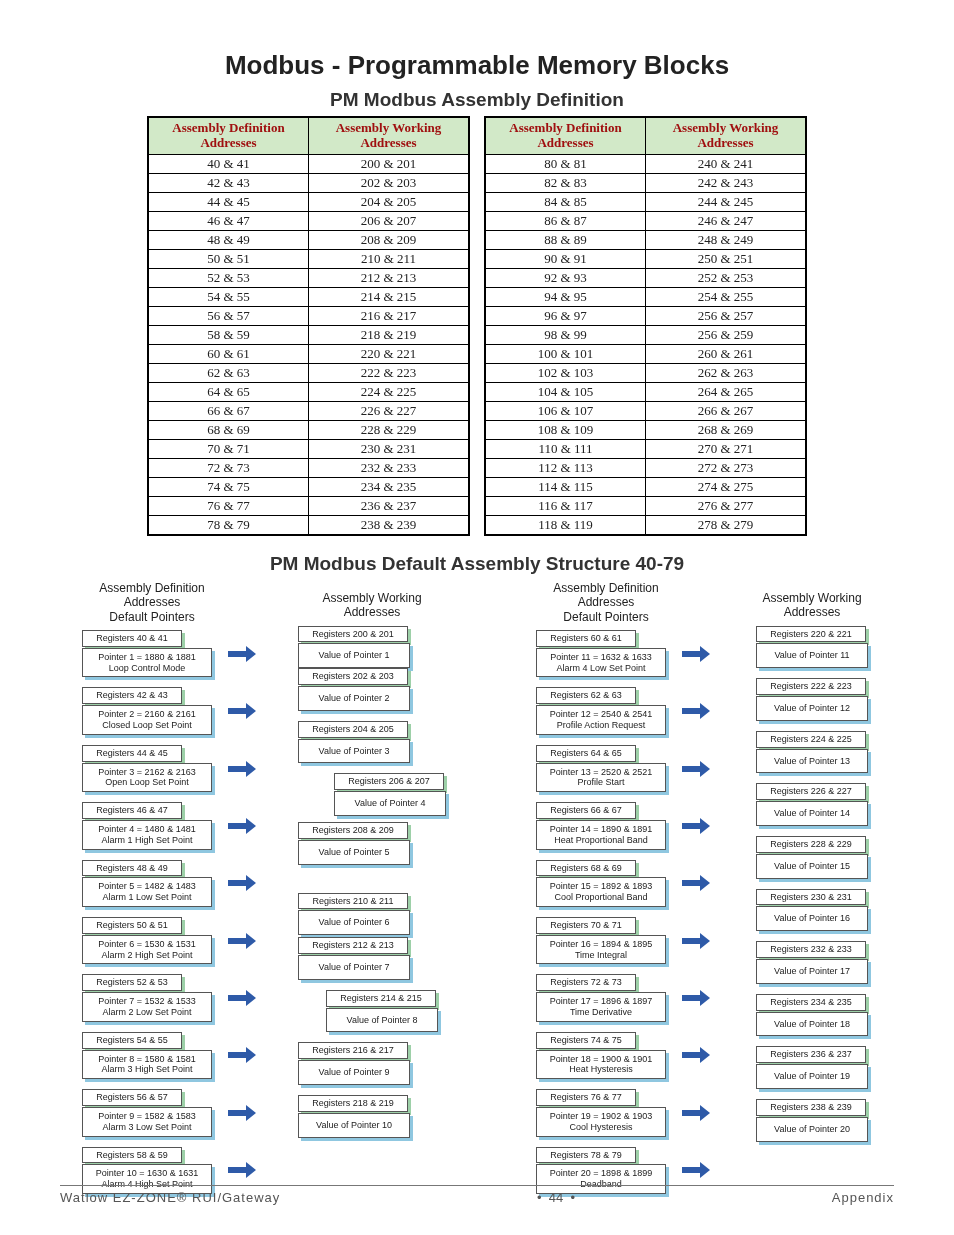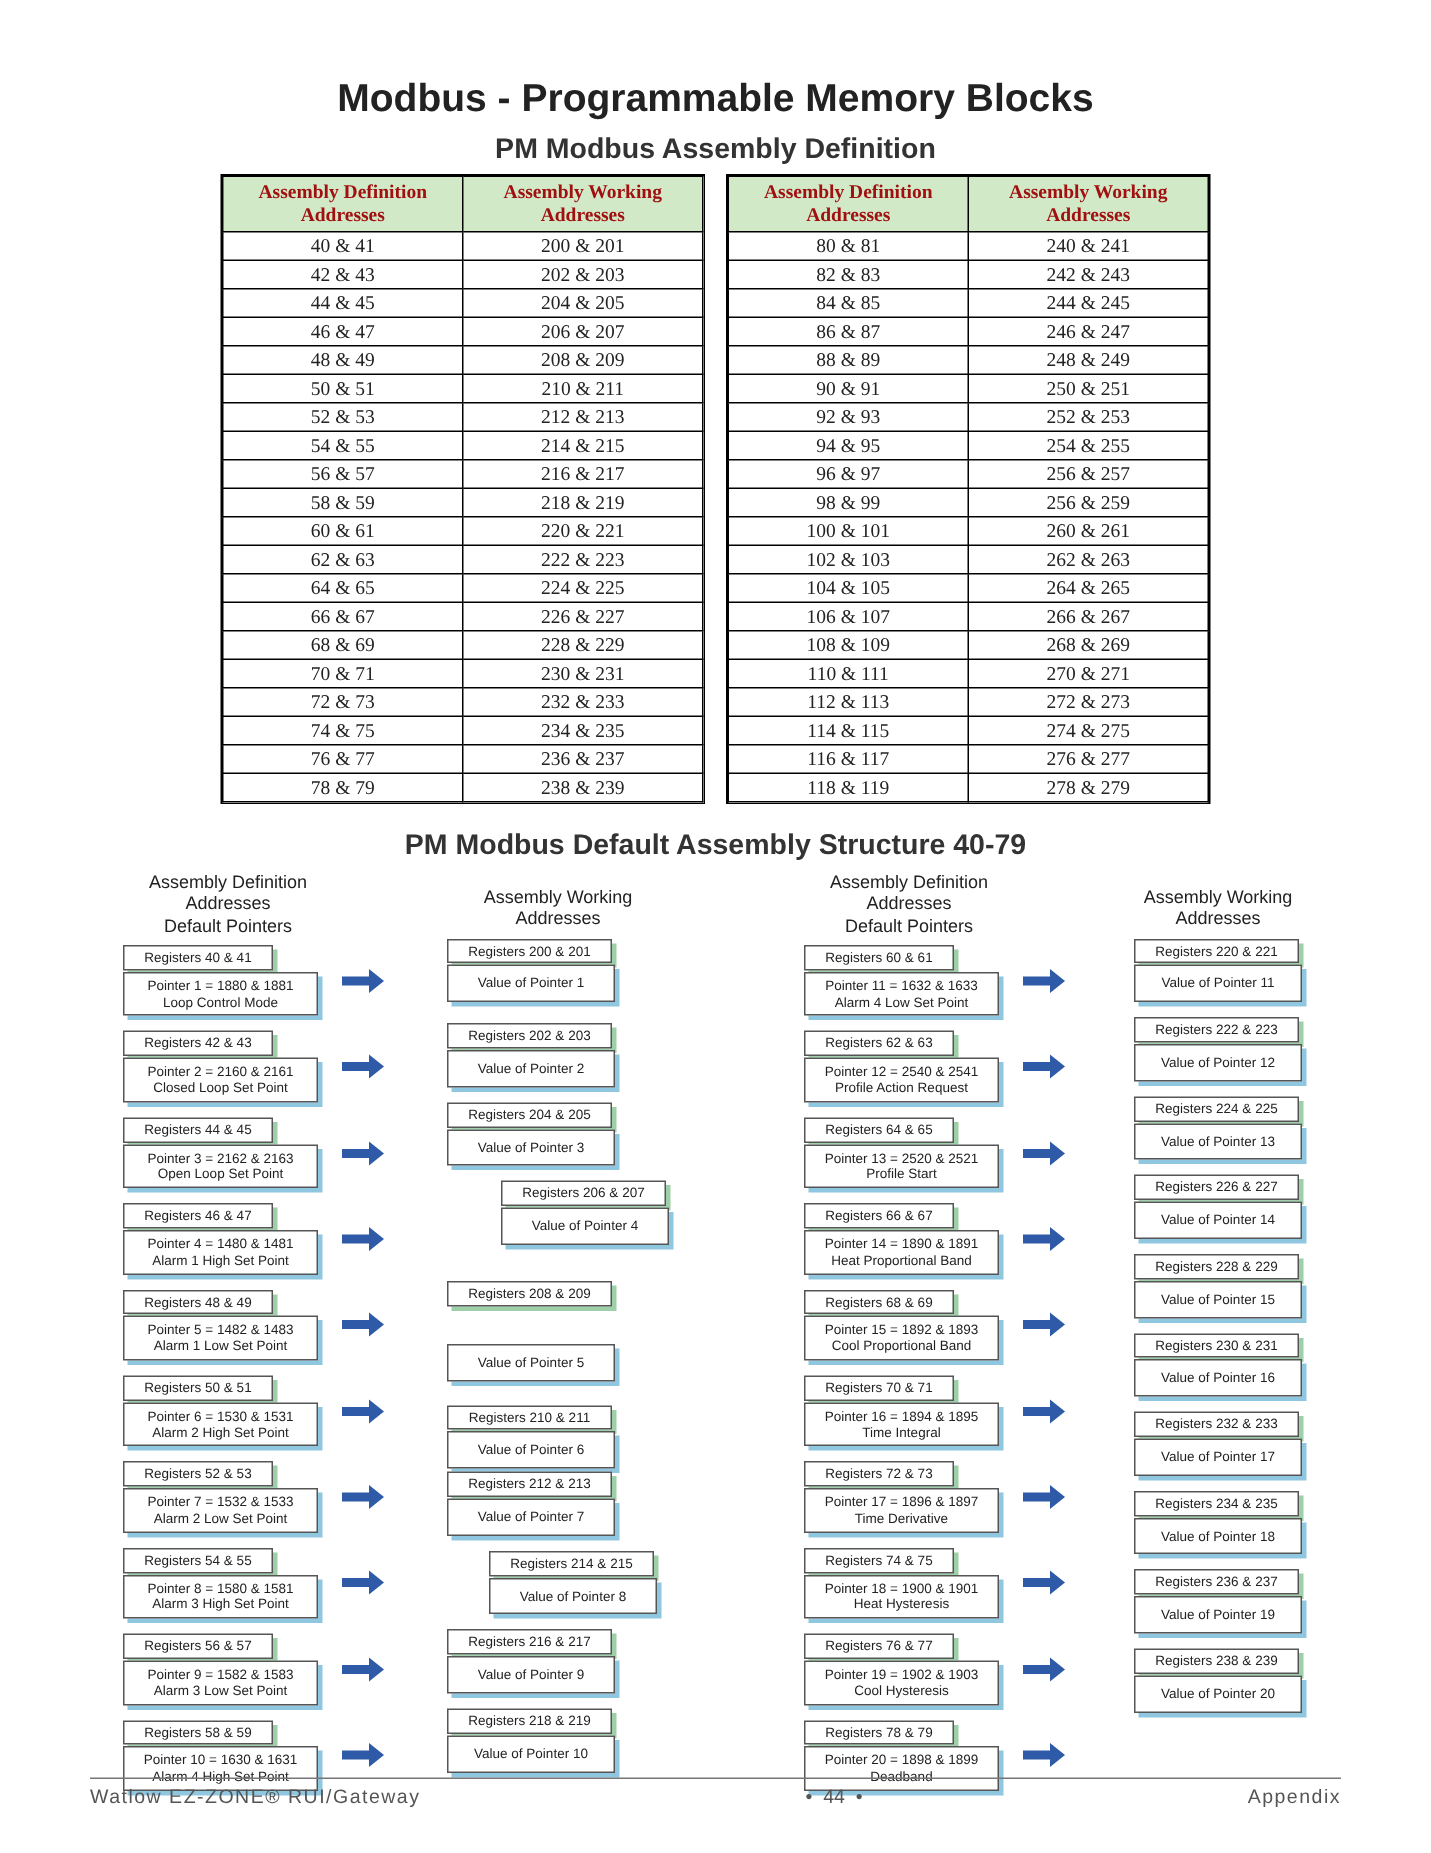--- a/index.html
+++ b/index.html
@@ -349,37 +349,37 @@
               <div class="box regbox">Registers 58 &amp; 59</div>
               <div class="box ptrbox">Pointer 10 = 1630 &amp; 1631<br>Alarm 4 High Set Point</div>
             </div>
             <div class="arrow"></div>
           </div>
         </div>
     </div>
     <div class="rightcol">
       <div class="colhead2">Assembly Working<br>Addresses</div>
       <div id="diag-left-work">
-          <div class="group" style="margin-bottom: 14px;">
+          <div class="group" style="margin-bottom: 0;">
             <div class="box workreg">Registers 200 &amp; 201</div>
             <div class="box valbox">Value of Pointer 1</div>
           </div>
           <div class="group" style="margin-bottom: 10px;">
             <div class="box workreg">Registers 202 &amp; 203</div>
             <div class="box valbox">Value of Pointer 2</div>
           </div>
           <div class="group" style="margin-bottom: 10px;">
             <div class="box workreg">Registers 204 &amp; 205</div>
             <div class="box valbox">Value of Pointer 3</div>
           </div>
-          <div class="group" style="margin-bottom: 24px; padding-left: 36px;">
+          <div class="group" style="margin-bottom: 6px; padding-left: 36px;">
             <div class="box workreg">Registers 206 &amp; 207</div>
             <div class="box valbox">Value of Pointer 4</div>
           </div>
-          <div class="group" style="margin-bottom: 16px; gap: 24px;">
+          <div class="group" style="margin-bottom: 28px;">
             <div class="box workreg">Registers 208 &amp; 209</div>
             <div class="box valbox">Value of Pointer 5</div>
           </div>
           <div class="group" style="margin-bottom: 2px;">
             <div class="box workreg">Registers 210 &amp; 211</div>
             <div class="box valbox">Value of Pointer 6</div>
           </div>
           <div class="group" style="margin-bottom: 10px;">
             <div class="box workreg">Registers 212 &amp; 213</div>
             <div class="box valbox">Value of Pointer 7</div>

